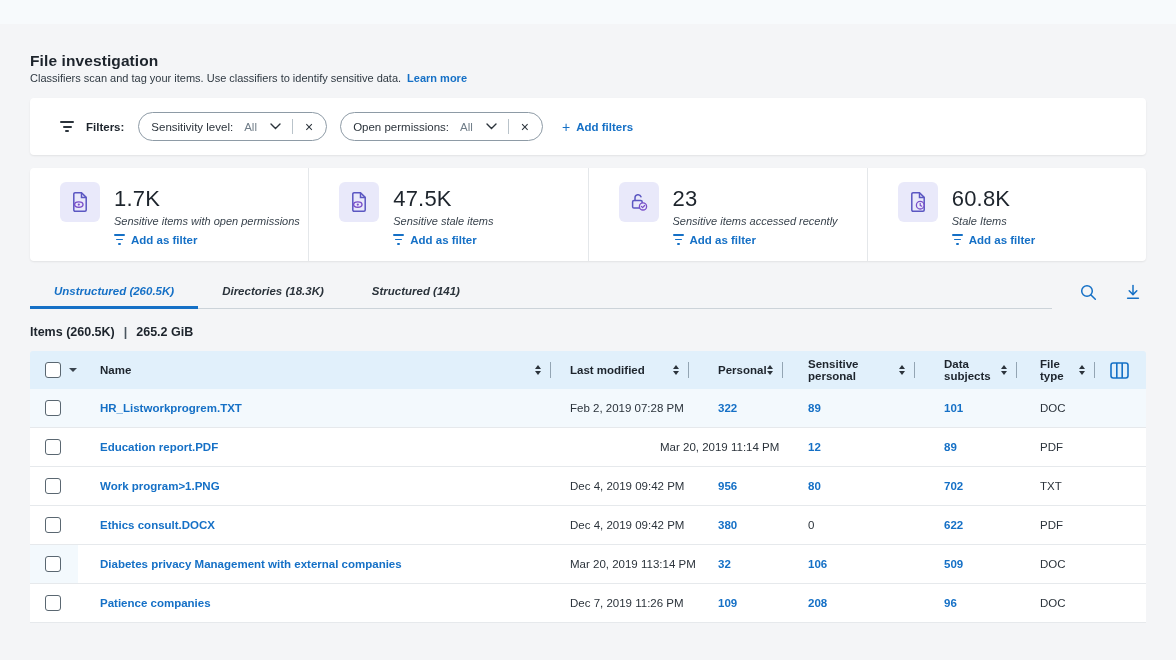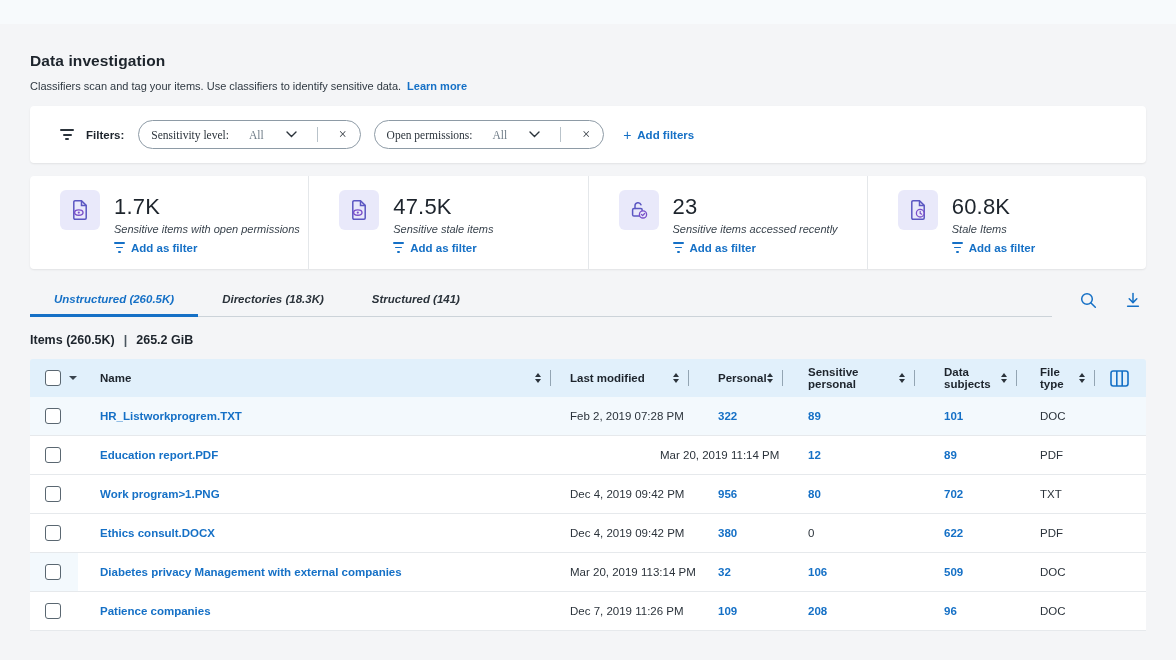--- a/index.html
+++ b/index.html
@@ -9,42 +9,42 @@
     background:#f4f5f7;
     color:#27313a;
     overflow:hidden;
   }
   .topstrip { height:24px; background:#f7fafc; }
   .content { padding:0 30px; }
 
   
   .page-header { margin-top:28px; }
   .page-title { font-size:15.5px; font-weight:bold; color:#1d242c; letter-spacing:.1px; }
-  .page-subtitle { margin-top:10px; font-size:11px; color:#2f3942; }
+  .page-subtitle { margin-top:2px; font-size:11px; color:#2f3942; }
   .link { color:#1570c6; font-weight:bold; cursor:pointer; text-decoration:none; }
   .page-subtitle .link { margin-left:6px; font-weight:bold; }
 
   .card { background:#fff; border-radius:4px; box-shadow:0 1px 2px rgba(0,0,0,.08); }
 
   
   .filters-bar { margin-top:14px; height:57px; display:flex; align-items:center; padding:0 30px; }
   .funnel { display:inline-flex; flex-direction:column; gap:2.5px; align-items:center; }
   .funnel i { display:block; height:2px; background:#2b333b; border-radius:1px; }
   .funnel i:nth-child(1){ width:14px; }
   .funnel i:nth-child(2){ width:9px; }
   .funnel i:nth-child(3){ width:4px; }
   .funnel.small i { height:1.8px; background:#1570c6; }
   .funnel.small i:nth-child(1){ width:11px; }
   .funnel.small i:nth-child(2){ width:7px; }
   .funnel.small i:nth-child(3){ width:3px; }
   .filters-label { font-size:11.5px; font-weight:bold; margin:0 14px 0 12px; color:#1d242c; }
   .chip {
-    display:inline-flex; align-items:center; gap:20px;
+    display:inline-flex; align-items:center; gap:11px;
     border:1px solid #8e9ba6; border-radius:16px;
-    padding:6px 12px; margin-right:13px; font-size:11.5px; cursor:pointer; background:#fff;font-family:Liberation Serif, serif;
+    padding:6px 12px; margin-right:13px; font-size:11.5px; cursor:pointer; background:#fff;
   }
   .chip-field { color:#2b333b; }
   .chip-value { color:#707d88; }
   .chip-div { width:1px; height:15px; background:#b9c3ca; }
   .chip-x { color:#2b333b; font-size:14px; line-height:1; cursor:pointer; padding:0 1px; }
   .chev { display:inline-block; margin-left:2px; }
   .add-filters { display:inline-flex; align-items:center; gap:6px; margin-left:6px; color:#1570c6; font-size:11.5px; font-weight:bold; cursor:pointer; }
   .plus { font-size:14px; font-weight:normal; line-height:1; }
 
   
@@ -112,21 +112,21 @@
   .num.plain { color:#2b333b; font-weight:normal; cursor:default; }
   .cell-text { color:#2b333b; white-space:nowrap; }
 </style>
 </head>
 <body>
 
 <div class="topstrip"></div>
 <div class="content">
 
   <div class="page-header">
-    <div class="page-title">Data investigation</div>
+    <div class="page-title">File investigation</div>
     <div class="page-subtitle">
       <span>Classifiers scan and tag your items. Use classifiers to identify sensitive data.</span><a class="link">Learn more</a>
     </div>
   </div>
 
   <div class="card filters-bar">
     <span class="funnel">
         <i></i>
         <i></i>
         <i></i>

